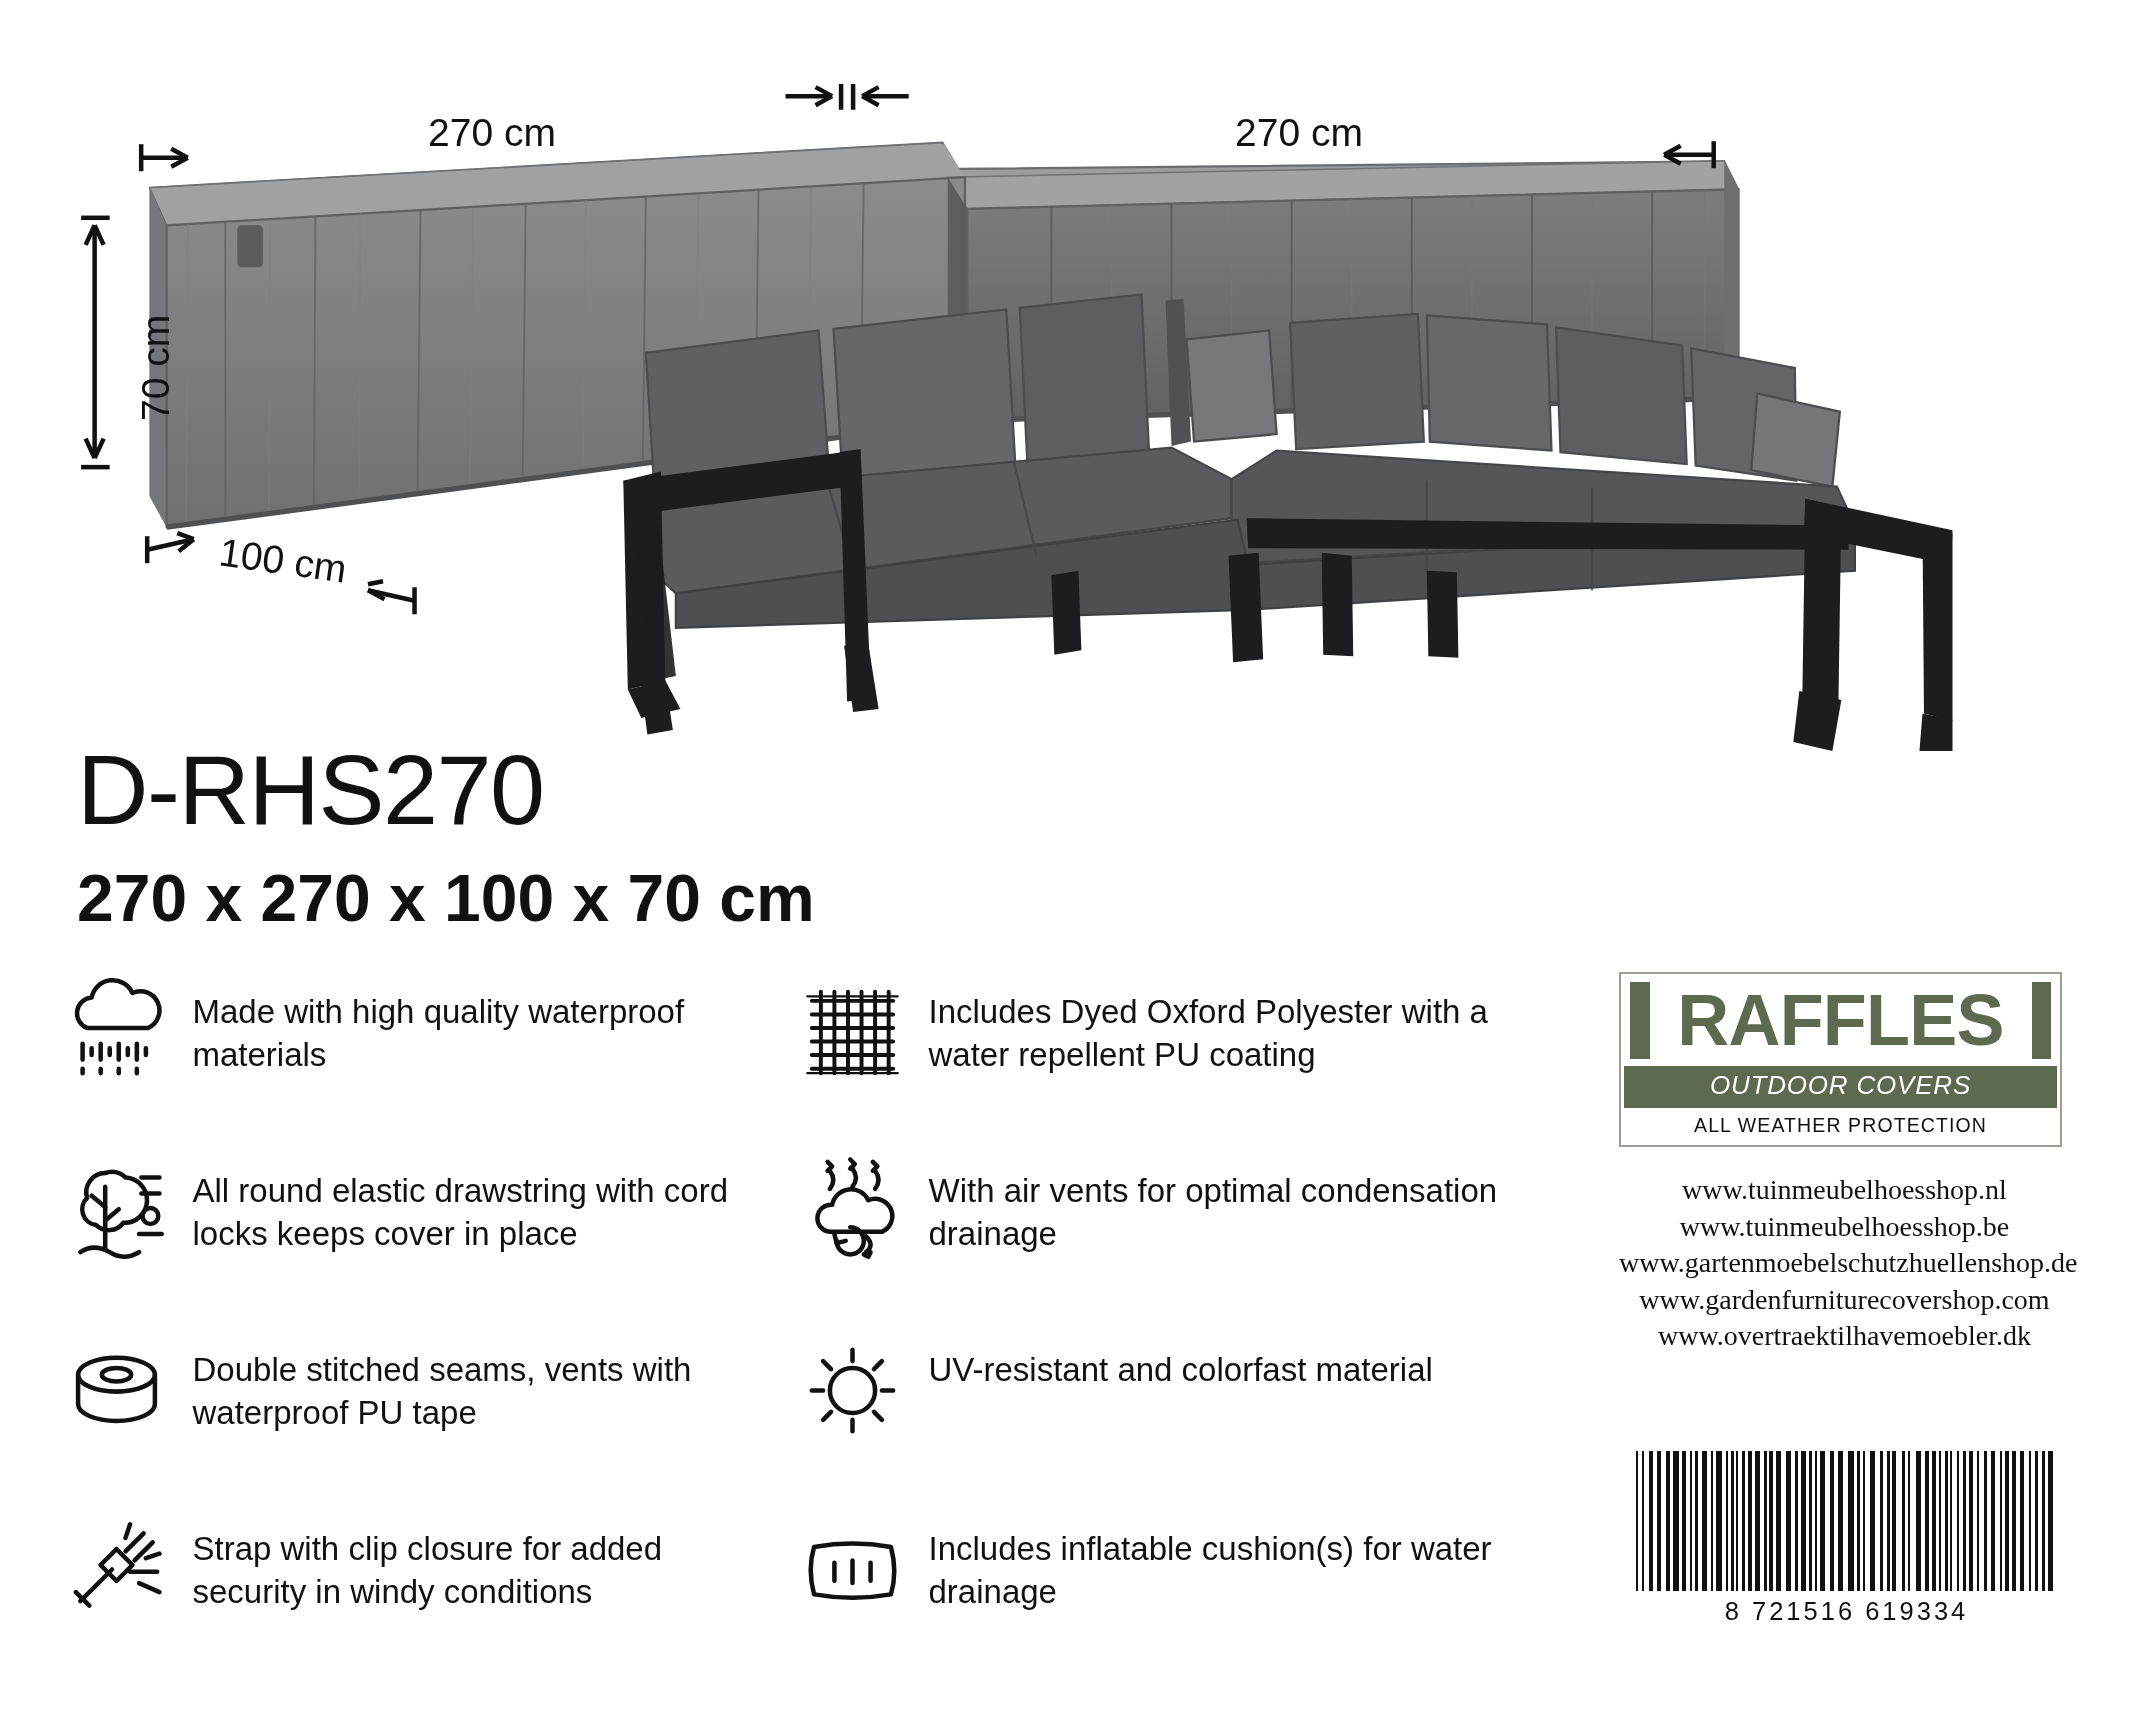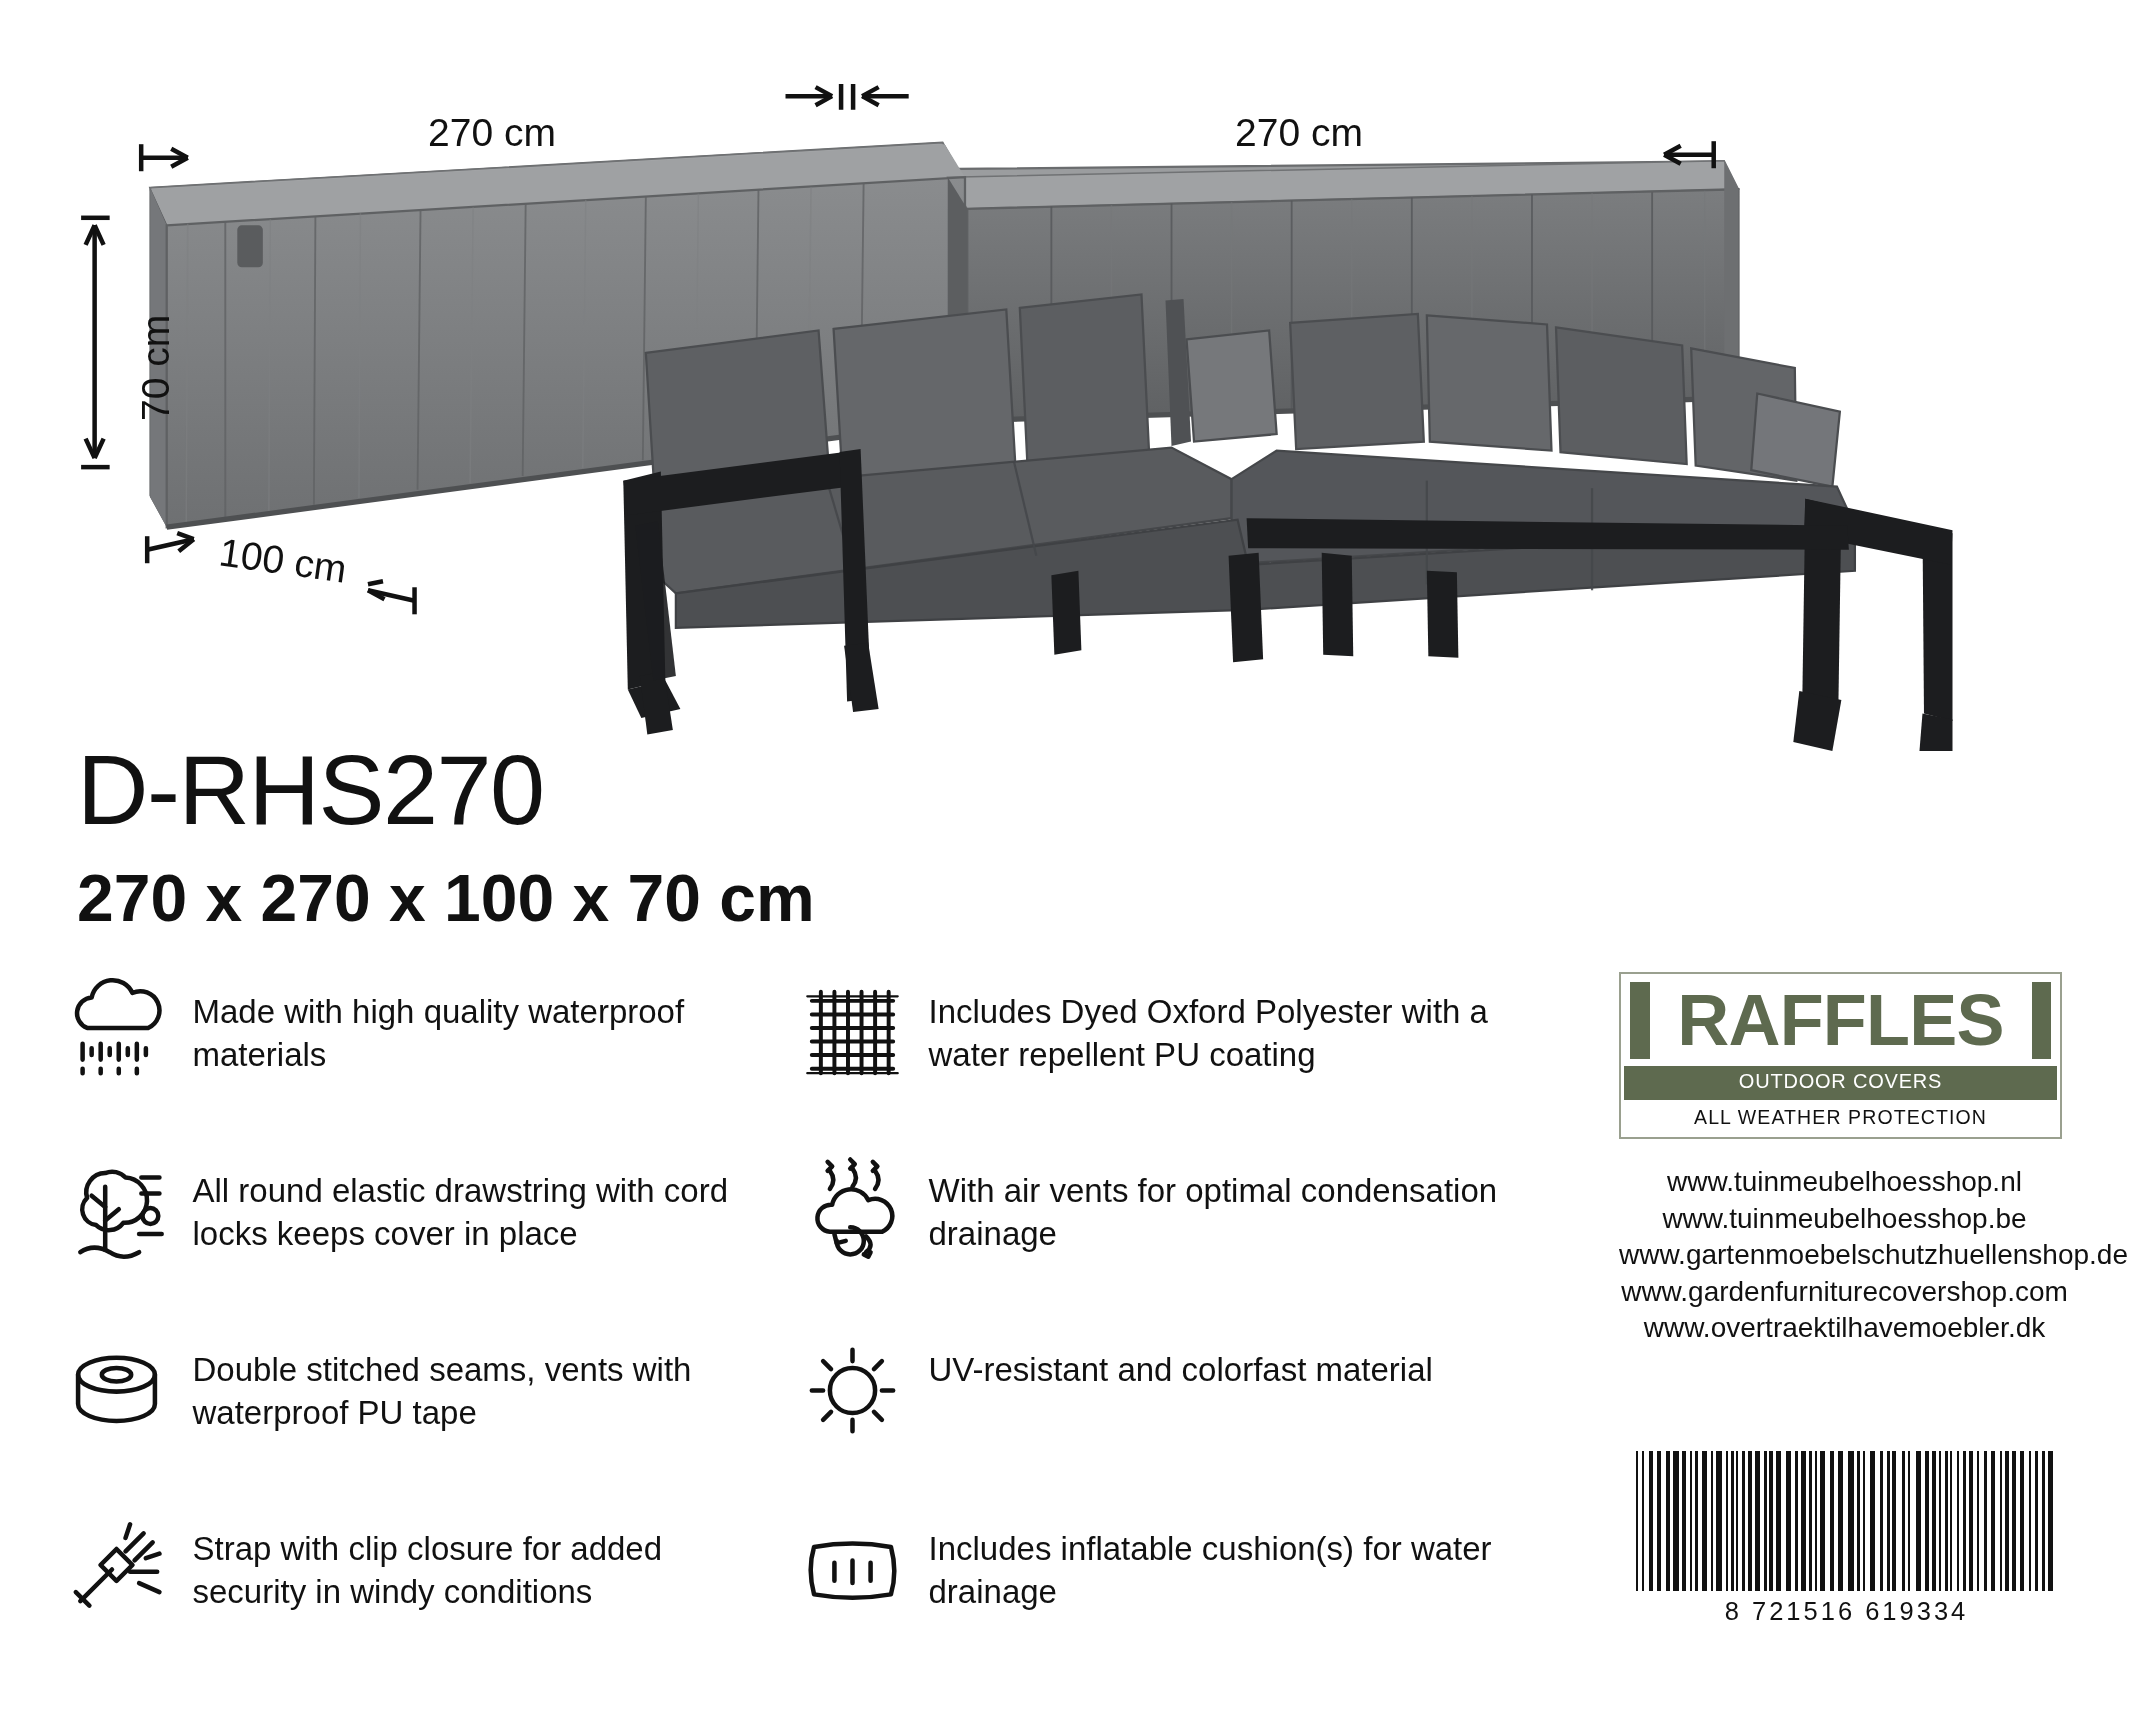--- a/index.html
+++ b/index.html
@@ -133,36 +133,38 @@
     text-align: center;
   }
   .logo-right-bar {
     width: 19.5px;
     background: #5e6a4f;
     margin: 7.5px 9px 7.5px 0;
   }
   .logo-sub {
     background: #5e6a4f;
     color: #ffffff;
-    font-size: 20px;
+    font-size: 26px;
     letter-spacing: 0.8px;
     padding: 3.8px 0 6.8px 0;
     margin: 0 3px;
+    font-style: italic;
   }
   .logo-foot {
     font-size: 19.5px;
     letter-spacing: 1.1px;
     color: #111;
     padding: 6.8px 0 7.5px 0;
   }
   .sites {
     margin-top: 25.5px;
     font-size: 28px;
     line-height: 1.30;
     color: #111;
+    font-family: Liberation Serif, serif;
   }
 
   
   .barcode-wrap {
     position: absolute;
     right: 72px;
     top: 1451px;
     width: 421px;
     text-align: center;
   }

